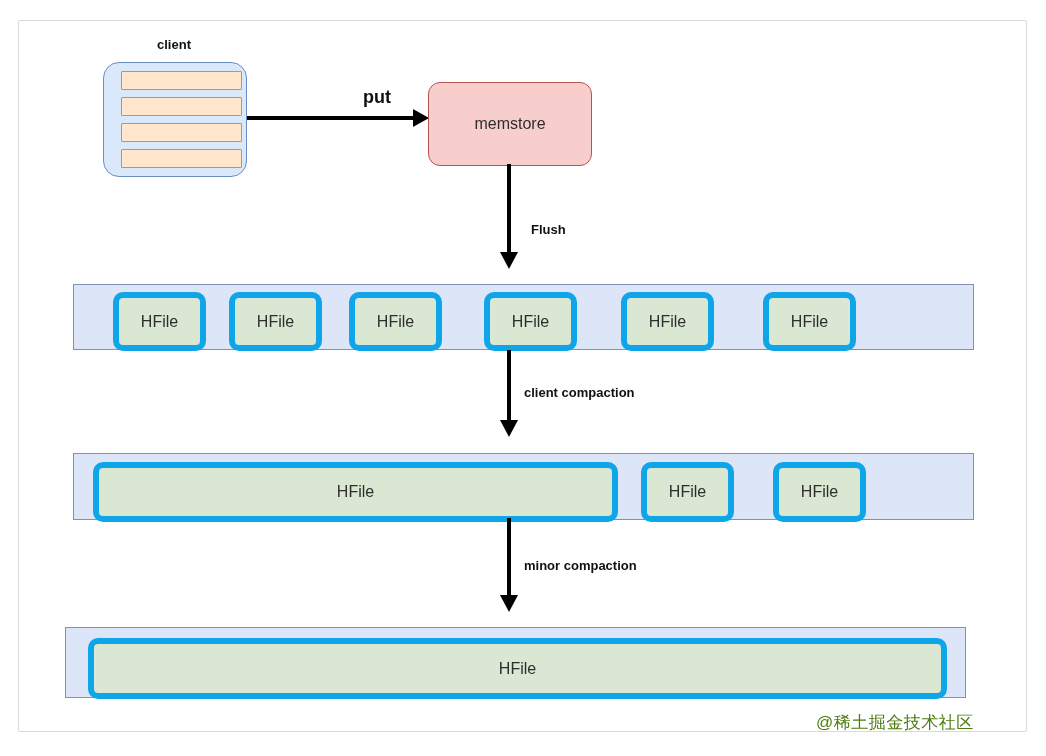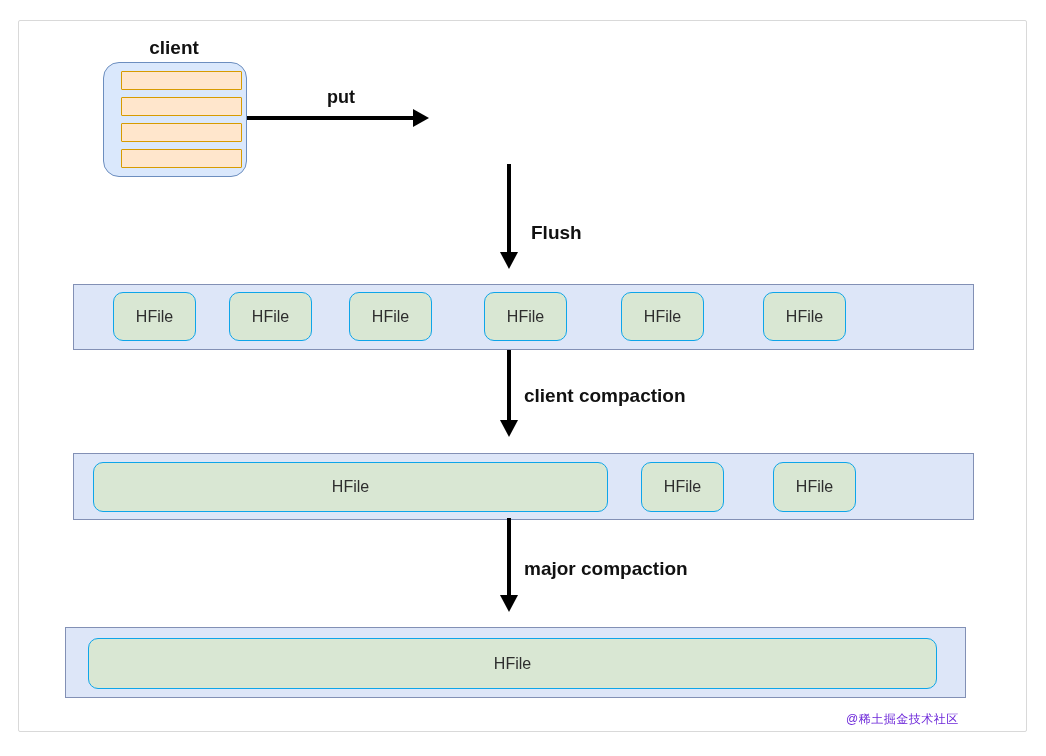--- a/index.html
+++ b/index.html
@@ -15,21 +15,21 @@
     position: absolute;
     left: 18px; top: 20px;
     width: 1007px; height: 710px;
     border: 1px solid #d9d9d9;
     border-radius: 2px;
     background: #ffffff;
   }
   .bold-label {
     position: absolute;
     font-weight: 700;
-    font-size: 19px;
+    font-size: 13px;
     color: #111111;
     white-space: nowrap;
   }
   
   .client-box {
     position: absolute;
     left: 103px; top: 62px;
     width: 142px; height: 113px;
     background: #dae8fc;
     border: 1px solid #6c8ebf;
@@ -71,52 +71,55 @@
   }
   
   .region {
     position: absolute;
     background: #dde6f8;
     border: 1px solid #8290b5;
   }
   .hfile {
     position: absolute;
     background: #d9e7d3;
-    border: 1px solid #0ea5e9;
+    border: 6px solid #0ea5e9;
     border-radius: 10px;
     display: flex; align-items: center; justify-content: center;
     font-size: 16px; color: #2e2e2e;
   }
   .watermark {
     position: absolute;
-    left: 846px; top: 711px;
-    font-size: 12px;
-    color: #6d28d9;
+    left: 816px; top: 711px;
+    font-size: 17px;
+    color: #4d7c0f;
     letter-spacing: 0.5px;
     white-space: nowrap;
   }
 </style>
 </head>
 <body>
 
 <div class="canvas">
   <div class="frame"></div>
 
   <div class="bold-label" style="left:103px; top:37px; width:142px; text-align:center;">client</div>
   <div class="client-box">
     <div class="client-row" style="top:8px"></div>
     <div class="client-row" style="top:34px"></div>
     <div class="client-row" style="top:60px"></div>
     <div class="client-row" style="top:86px"></div>
   </div>
 
   <div class="hshaft" style="left:247px; top:116px; width:167px;"></div>
   <div class="head-right" style="left:413px; top:109px;"></div>
-  <div class="bold-label" style="left:291px; top:87px; width:100px; text-align:center; font-size:18px;">put</div>
+  <div class="bold-label" style="left:291px; top:87px; width:100px; text-align:right; font-size:18px;">put</div>
 
+  <div class="memstore-box">
+    <span>memstore</span>
+  </div>
 
   <div class="vshaft" style="left:507px; top:164px; height:90px;"></div>
   <div class="head-down" style="left:500px; top:252px;"></div>
   <div class="bold-label" style="left:531px; top:222px;">Flush</div>
 
   <div class="region" style="left:73px; top:284px; width:899px; height:64px;">
     <div class="hfile" style="left:39px;  top:7px; width:81px; height:47px;">
       <span>HFile</span>
     </div>
     <div class="hfile" style="left:155px; top:7px; width:81px; height:47px;">
@@ -147,21 +150,21 @@
     <div class="hfile" style="left:567px; top:8px; width:81px; height:48px;">
       <span>HFile</span>
     </div>
     <div class="hfile" style="left:699px; top:8px; width:81px; height:48px;">
       <span>HFile</span>
     </div>
   </div>
 
   <div class="vshaft" style="left:507px; top:518px; height:79px;"></div>
   <div class="head-down" style="left:500px; top:595px;"></div>
-  <div class="bold-label" style="left:524px; top:558px;">major compaction</div>
+  <div class="bold-label" style="left:524px; top:558px;">minor compaction</div>
 
   <div class="region" style="left:65px; top:627px; width:899px; height:69px;">
     <div class="hfile" style="left:22px; top:10px; width:847px; height:49px;">
       <span>HFile</span>
     </div>
   </div>
 
   <div class="watermark">@稀土掘金技术社区</div>
 </div>
 

